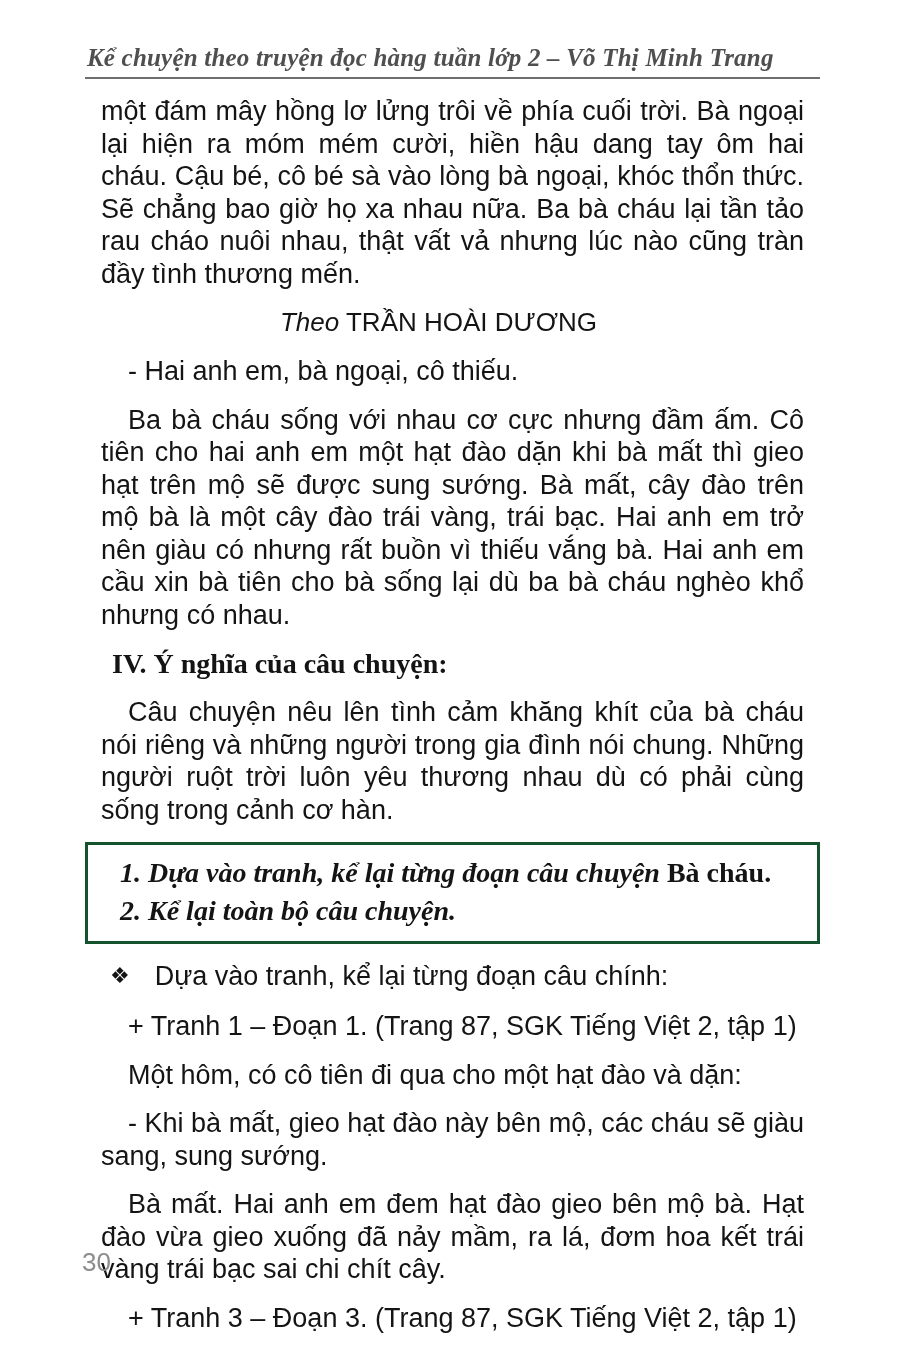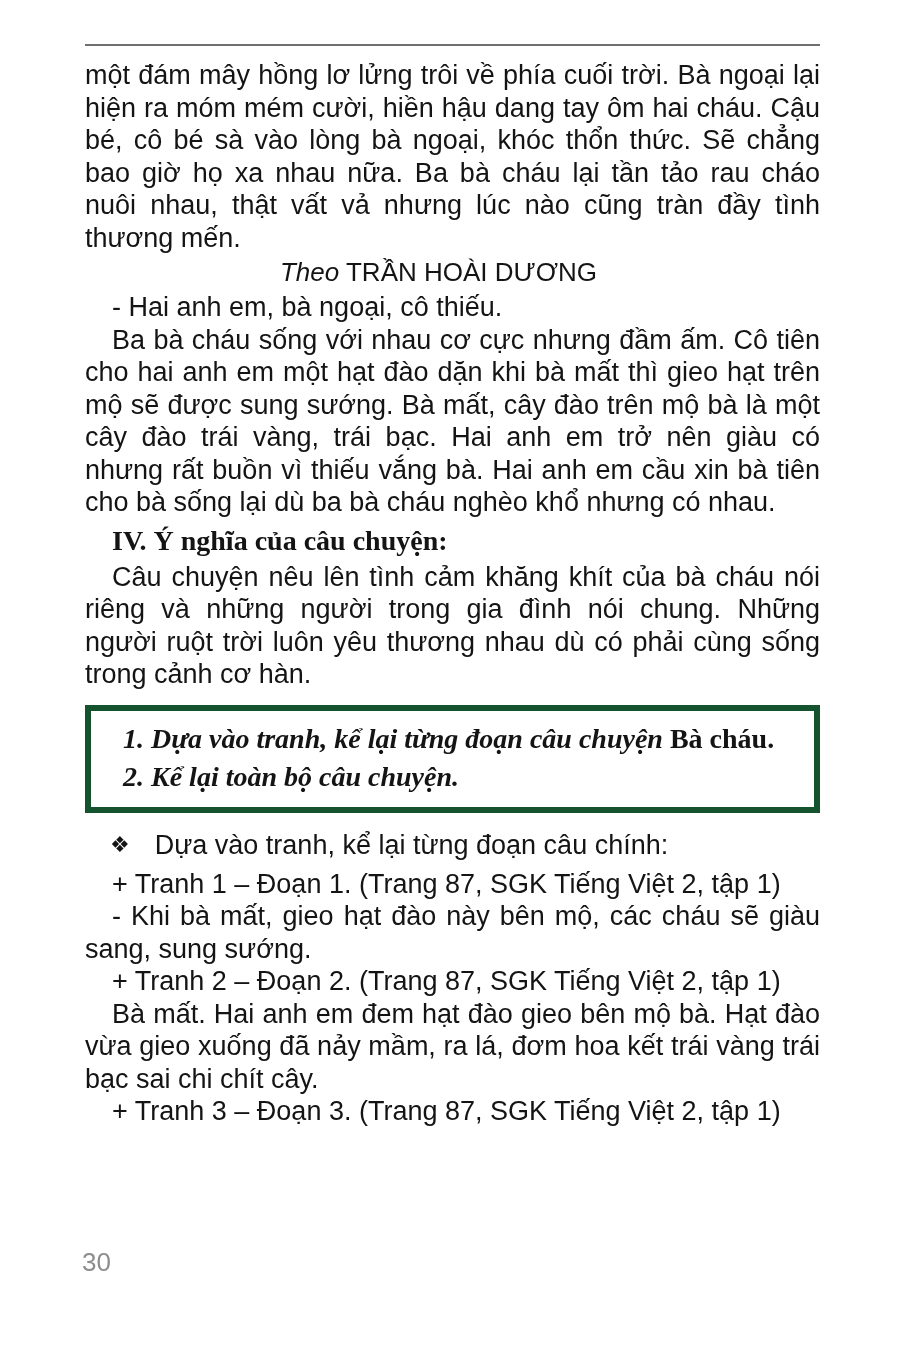--- a/index.html
+++ b/index.html
@@ -24,21 +24,21 @@
     color: #4f4f4f;
     padding: 0 0 5px 2px;
     letter-spacing: 0.2px;
   }
   .header-rule {
     border: none;
     border-top: 2px solid #6f6f6f;
     margin: 0 0 13px 0;
   }
   p.body {
-    margin: 0;
+    margin: 16px;
     font-size: 27px;
     line-height: 32.5px;
     text-align: justify;
   }
   p.indent { text-indent: 27px; }
   .attribution {
     margin: 2px 0 2px 0;
     font-size: 26px;
     line-height: 33px;
     text-align: center;
@@ -47,21 +47,21 @@
   .attribution .theo { font-style: italic; }
   .attribution .author { font-style: normal; }
   h2.section-heading {
     font-family: "Liberation Serif", serif;
     font-weight: bold;
     font-size: 28px;
     line-height: 33px;
     margin: 5px 0 4px 27px;
   }
   .exercise-box {
-    border: 6px solid #14532d;
+    border: 3px solid #14532d;
     margin: 14px 0 16px 0;
     padding: 9px 8px 11px 32px;
   }
   .exercise-box p {
     margin: 0;
     font-family: "Liberation Serif", serif;
     font-weight: bold;
     font-style: italic;
     font-size: 28px;
     line-height: 38px;
@@ -88,20 +88,21 @@
     top: 1247px;
     font-size: 26px;
     color: #8d8d8d;
   }
 </style>
 </head>
 <body>
 
 <div class="page">
 
+  <div class="running-title">Kể chuyện theo truyện đọc hàng tuần lớp 2 – Võ Thị Minh Trang</div>
   <hr class="header-rule">
 
   <p class="body">một đám mây hồng lơ lửng trôi về phía cuối trời. Bà ngoại lại hiện ra móm mém cười, hiền hậu dang tay ôm hai cháu. Cậu bé, cô bé sà vào lòng bà ngoại, khóc thổn thức. Sẽ chẳng bao giờ họ xa nhau nữa. Ba bà cháu lại tần tảo rau cháo nuôi nhau, thật vất vả nhưng lúc nào cũng tràn đầy tình thương mến.</p>
 
   <p class="attribution">
     <span class="theo">Theo</span>
     <span class="author">TRẦN HOÀI DƯƠNG</span>
   </p>
 
 
@@ -119,24 +120,24 @@
     <p>2. Kể lại toàn bộ câu chuyện.</p>
   </div>
 
   <p class="bullet-line">
     <span class="bullet-glyph">❖</span><span>Dựa vào tranh, kể lại từng đoạn câu chính:</span>
   </p>
 
   <p class="body indent">+ Tranh 1 – Đoạn 1. (Trang 87, SGK Tiếng Việt 2, tập 1)</p>
 
 
+  <p class="body indent">Một hôm, có cô tiên đi qua cho một hạt đào và dặn:</p>
 
   <p class="body indent">- Khi bà mất, gieo hạt đào này bên mộ, các cháu sẽ giàu sang, sung sướng.</p>
 
-  <p class="body indent">+ Tranh 2 – Đoạn 2. (Trang 87, SGK Tiếng Việt 2, tập 1)</p>
 
   <p class="body indent">Bà mất. Hai anh em đem hạt đào gieo bên mộ bà. Hạt đào vừa gieo xuống đã nảy mầm, ra lá, đơm hoa kết trái vàng trái bạc sai chi chít cây.</p>
 
   <p class="body indent">+ Tranh 3 – Đoạn 3. (Trang 87, SGK Tiếng Việt 2, tập 1)</p>
 
   <div class="page-number">30</div>
 
 </div>
 
 </body></html>

